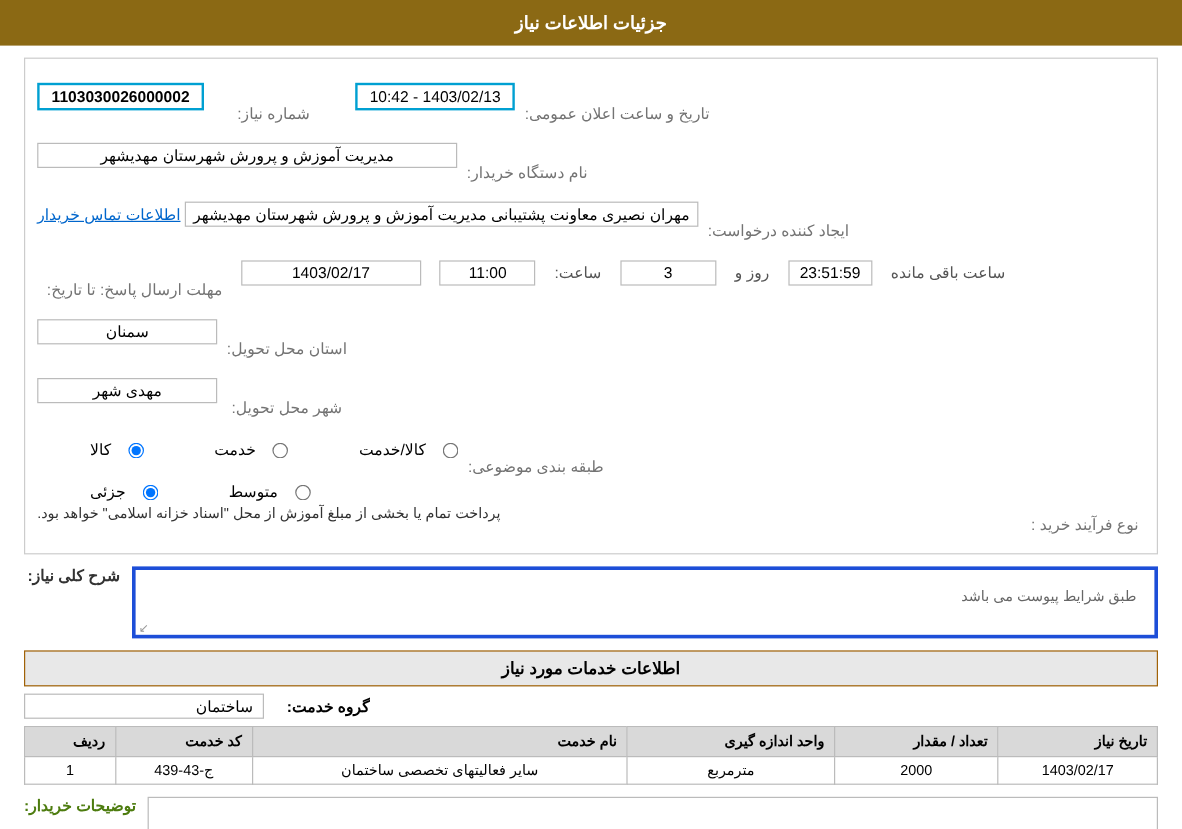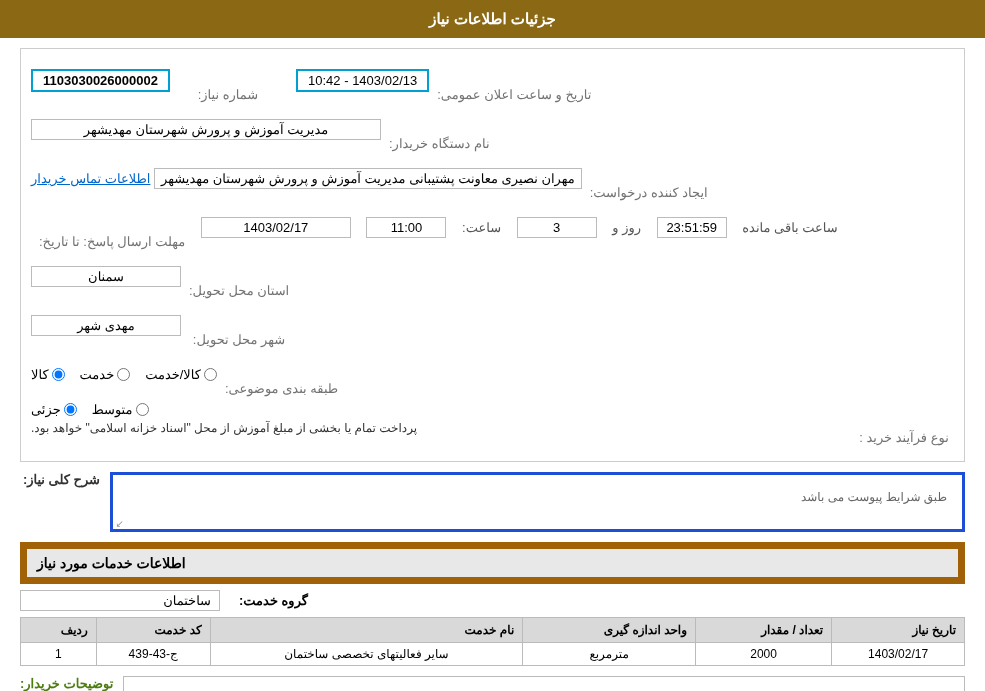--- a/index.html
+++ b/index.html
@@ -99,22 +99,23 @@
       text-align: center;
     }
     .radio-group {
       display: flex;
       gap: 15px;
       align-items: center;
       direction: rtl;
     }
     .radio-item {
       display: flex;
-      align-items: center;
-      gap: 3px;
+      align-items: flex-end;
+      gap: 14px;
+      margin-left: 44px;
     }
     .sharh-box {
       border: 3px solid #1d4ed8;
       padding: 15px;
       min-height: 60px;
       background: #fff;
       direction: rtl;
       color: #666;
       font-size: 12px;
       width: 100%;
@@ -127,25 +128,25 @@
     }
     .sharh-label {
       font-weight: bold;
       color: #333;
       white-space: nowrap;
       min-width: 80px;
       text-align: right;
     }
     .info-services-header {
       background: #e8e8e8;
-      border: 7px solid #a16207;
+      border: 1px solid #a16207;
       padding: 6px 10px;
       font-weight: bold;
       font-size: 14px;
-      text-align: left;
+      text-align: center;
       margin-bottom: 6px;
     }
     .service-row {
       display: flex;
       align-items: center;
       gap: 8px;
       margin-bottom: 6px;
       justify-content: flex-end;
     }
     .service-label {

